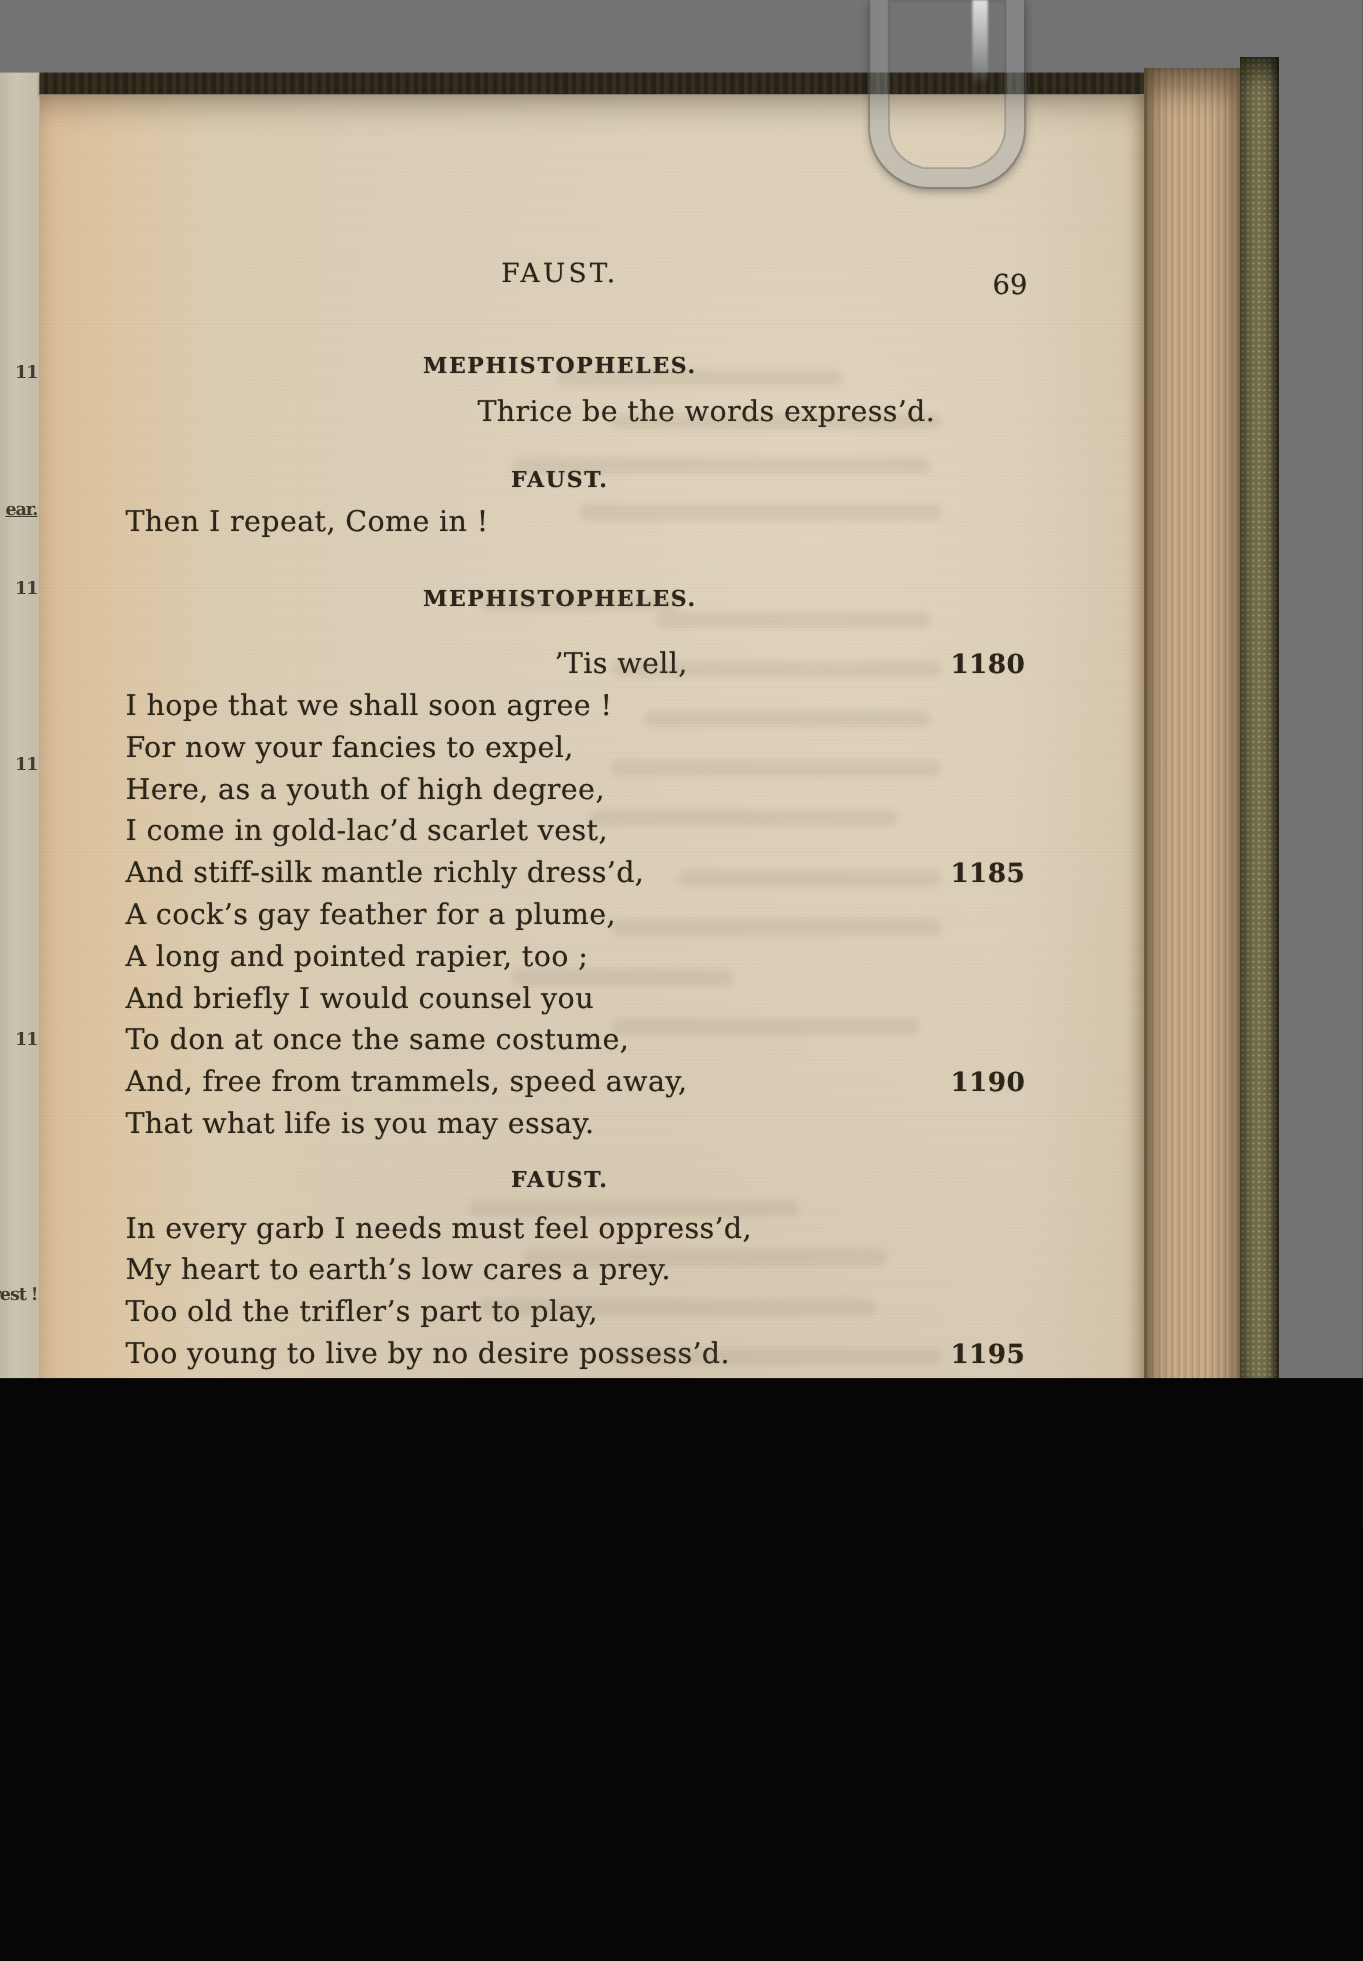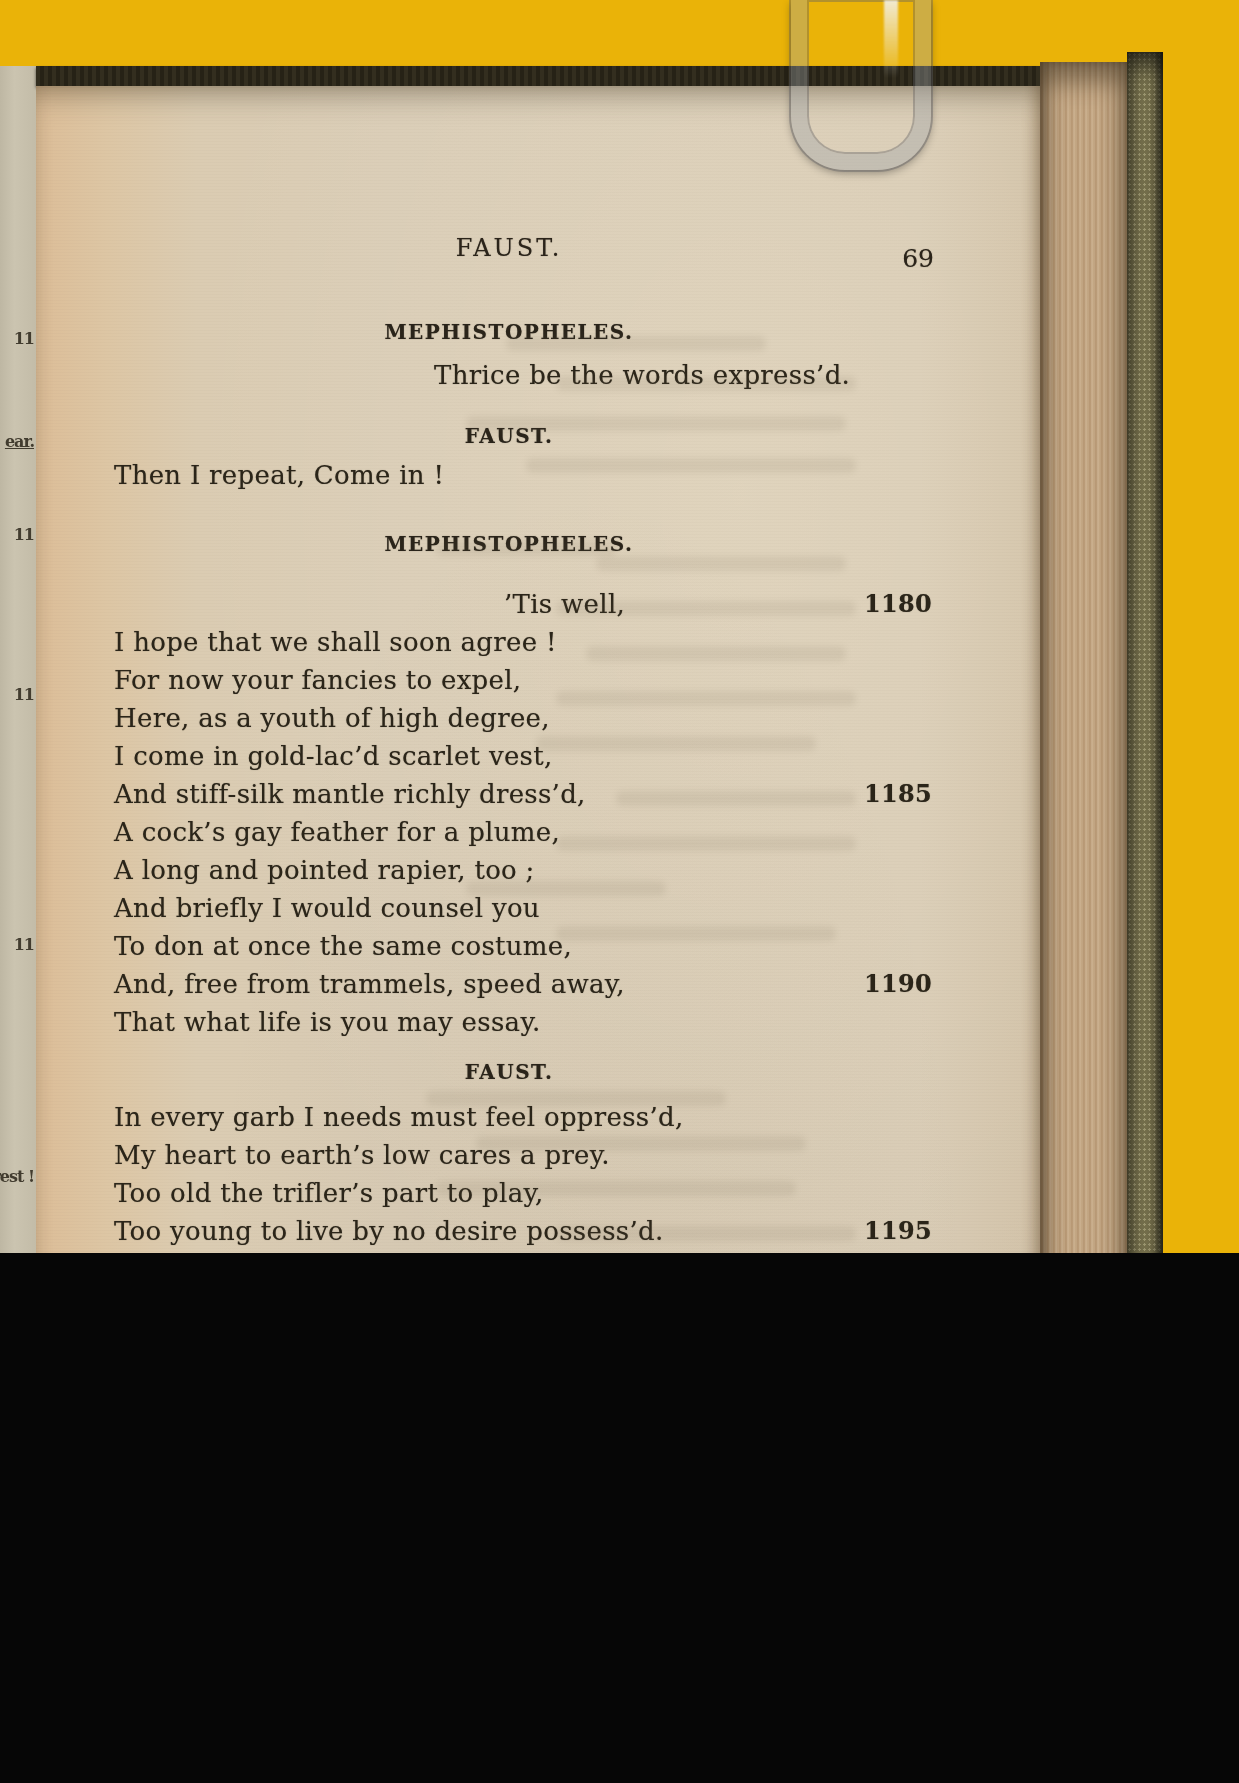--- a/index.html
+++ b/index.html
@@ -1,16 +1,16 @@
 <!DOCTYPE html>
 <html><head>
 <meta charset="utf-8">
 <style>
   html,body{margin:0;padding:0;background:#060606;}
-  .photo{position:relative;width:1239px;height:1253px;background:#eab308;overflow:hidden;
+  .photo{position:relative;width:1239px;height:1253px;background:#737373;overflow:hidden;
          font-family:"DejaVu Serif","Liberation Serif",serif;}
 
   
   .left-page{position:absolute;left:0;top:66px;width:36px;height:1651px;
              background:linear-gradient(90deg,#beb7a3,#cbc4b0 40%,#c3bca8);}
   .edge-fragment{position:absolute;right:2px;color:#423c2f;font-size:16px;font-weight:bold;
                  letter-spacing:-1px;white-space:nowrap;line-height:18px;}
 
   
   .fore-edge{position:absolute;left:1040px;top:62px;width:87px;height:1668px;
@@ -81,21 +81,21 @@
   .strap-highlight{position:absolute;left:884px;top:0;width:14px;height:78px;z-index:9;
         background:linear-gradient(rgba(242,244,247,0.85),rgba(242,244,247,0));filter:blur(1px);}
 </style>
 </head>
 <body>
 
 <div class="photo">
 
   <div class="left-page" id="left-page">
       <span class="edge-fragment" style="top: 264px;">11</span>
-      <span class="edge-fragment" style="top: 367px; text-decoration: underline;">ear.</span>
+      <span class="edge-fragment" style="top: 388px; text-decoration: underline;">ear.</span>
       <span class="edge-fragment" style="top: 460px;">11</span>
       <span class="edge-fragment" style="top: 620px;">11</span>
       <span class="edge-fragment" style="top: 870px;">11</span>
       <span class="edge-fragment" style="top: 1102px;">y rest !</span>
     </div>
 
   <div class="top-cloth-edge"></div>
   <div class="fore-edge"></div>
   <div class="cloth"></div>
 

